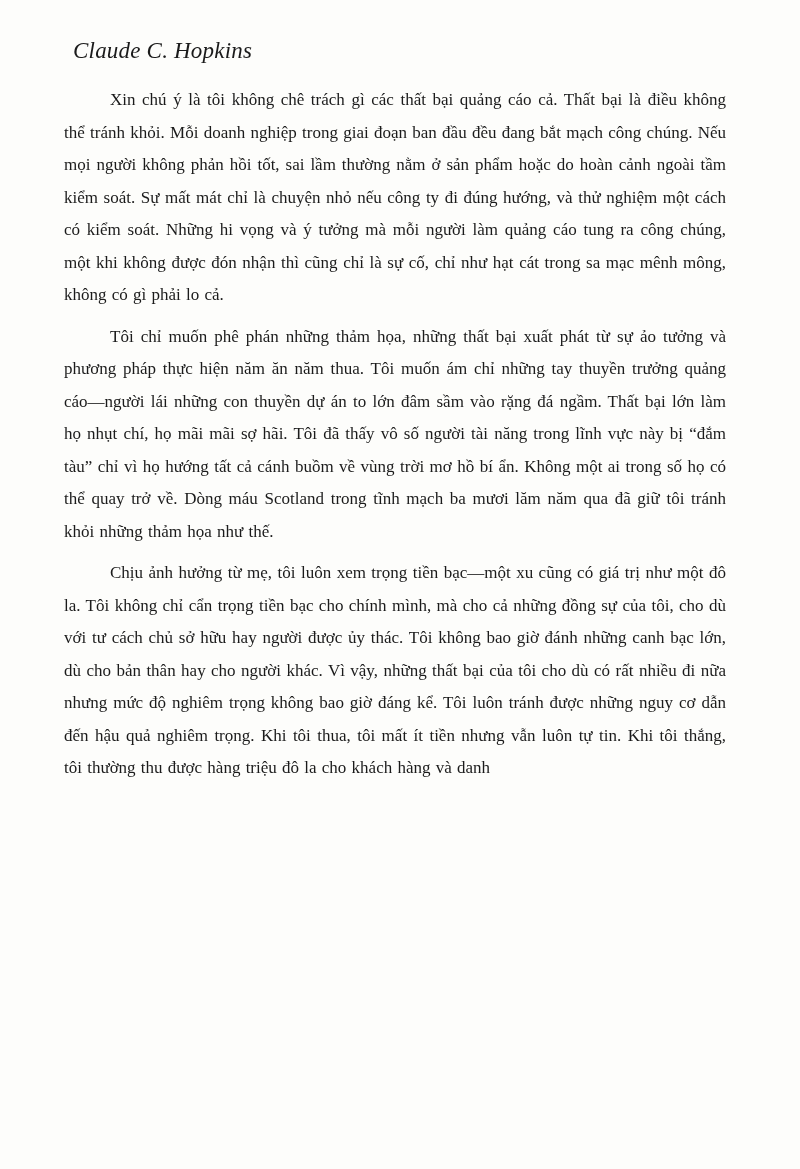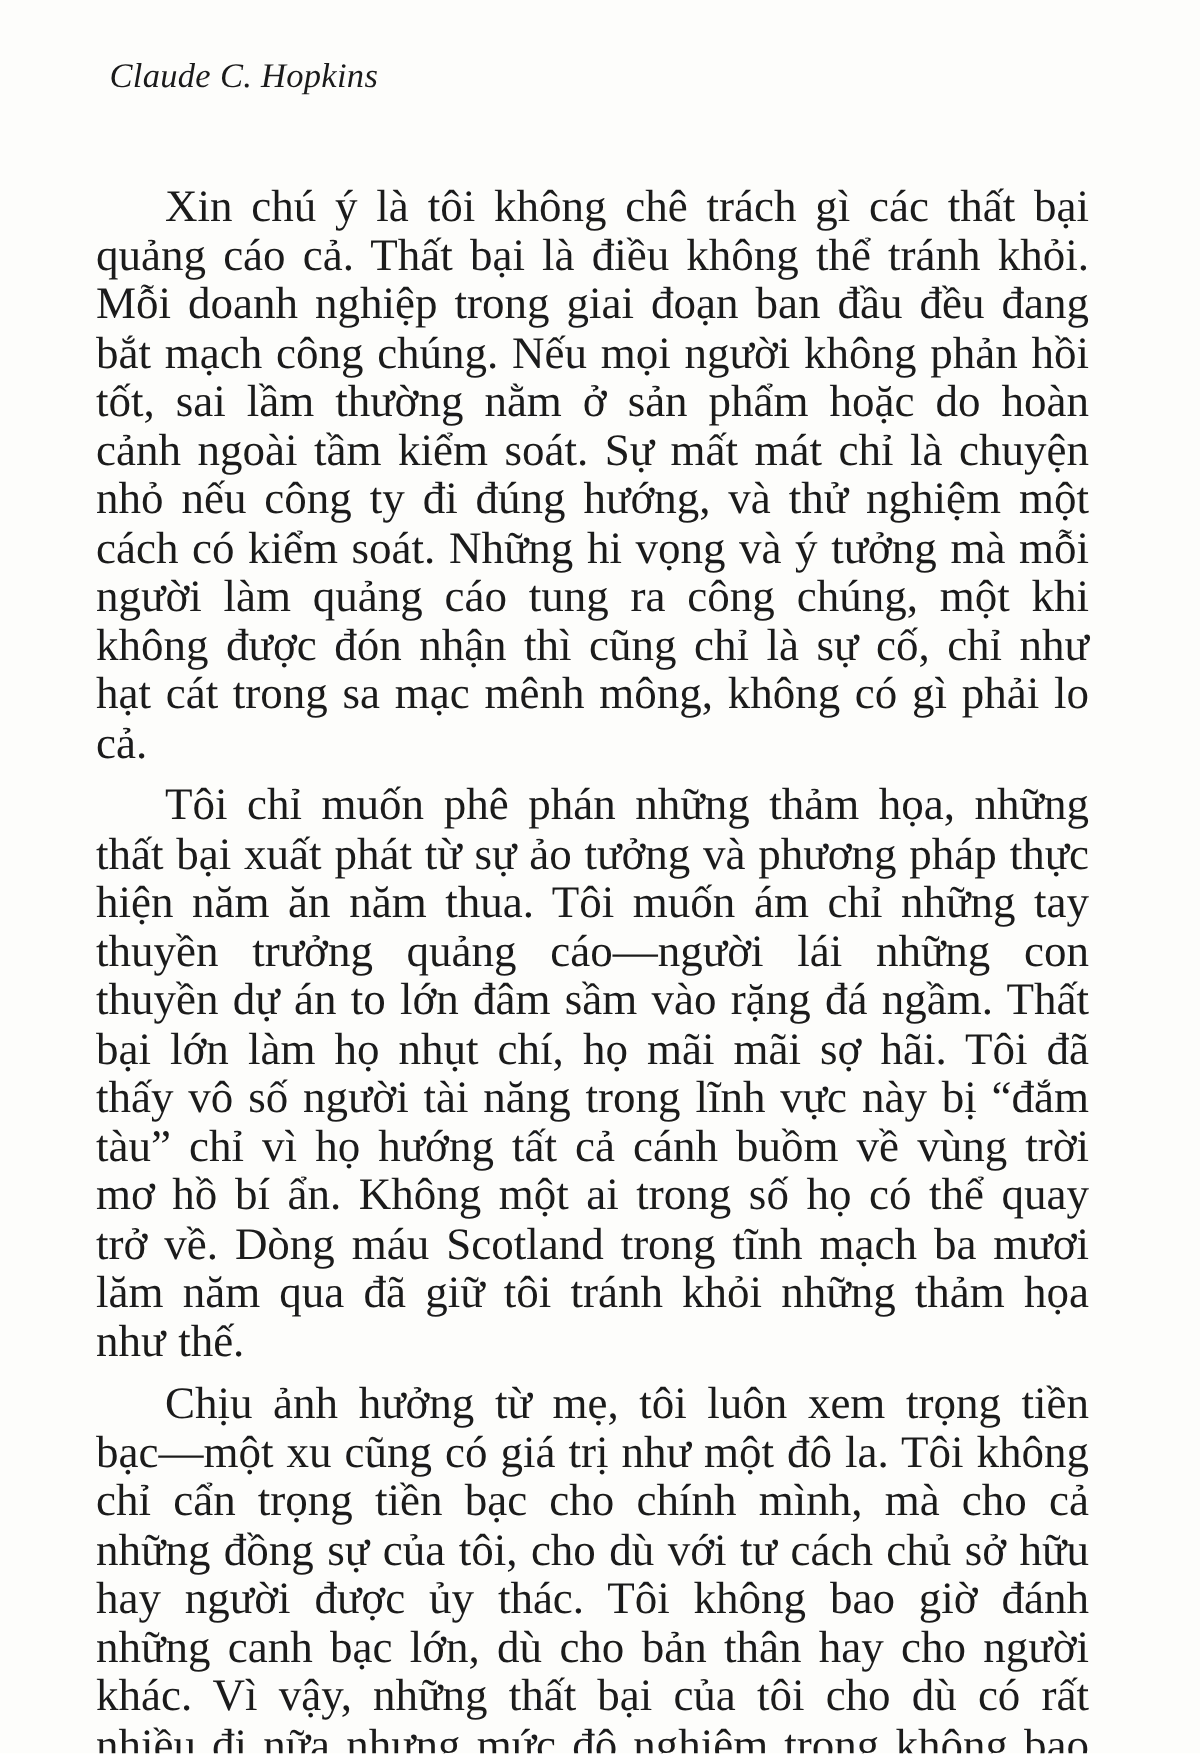--- a/index.html
+++ b/index.html
@@ -17,25 +17,25 @@
     font-family: "Liberation Serif", "DejaVu Serif", serif;
     box-sizing: border-box;
     padding: 38px 62px 0 64px;
     overflow: hidden;
   }
   .running-header {
     font-style: italic;
     font-size: 23px;
     line-height: 26px;
     margin-left: 9px;
-    margin-bottom: 58px;
+    margin-bottom: 20px;
     letter-spacing: 0.2px;
   }
   .body-text p {
-    font-size: 30px;
+    font-size: 17px;
     line-height: 32.5px;
     text-align: justify;
     text-align-last: left;
     text-indent: 46px;
     margin: 0 12px 9px 0;
     word-spacing: 1px;
   }
 </style>
 </head>
 <body>

